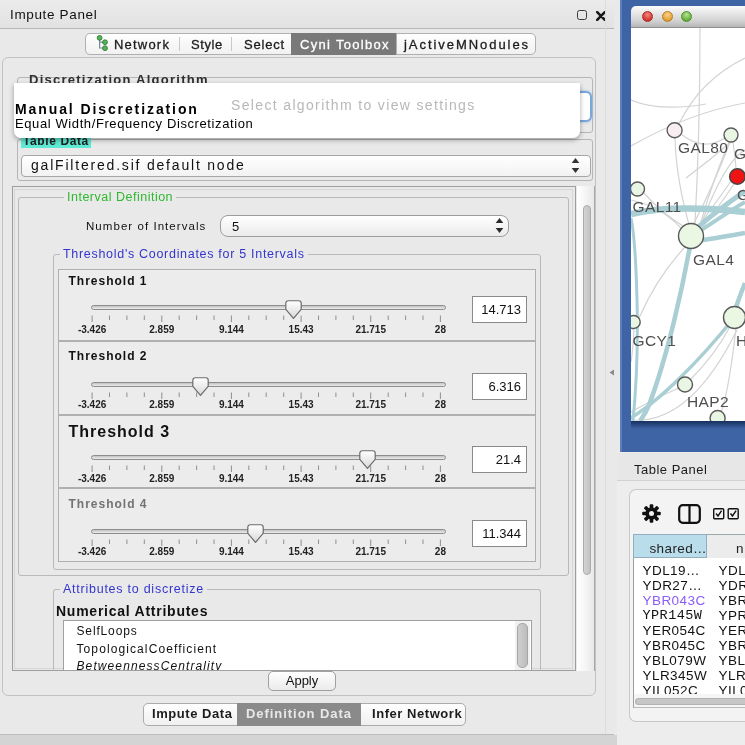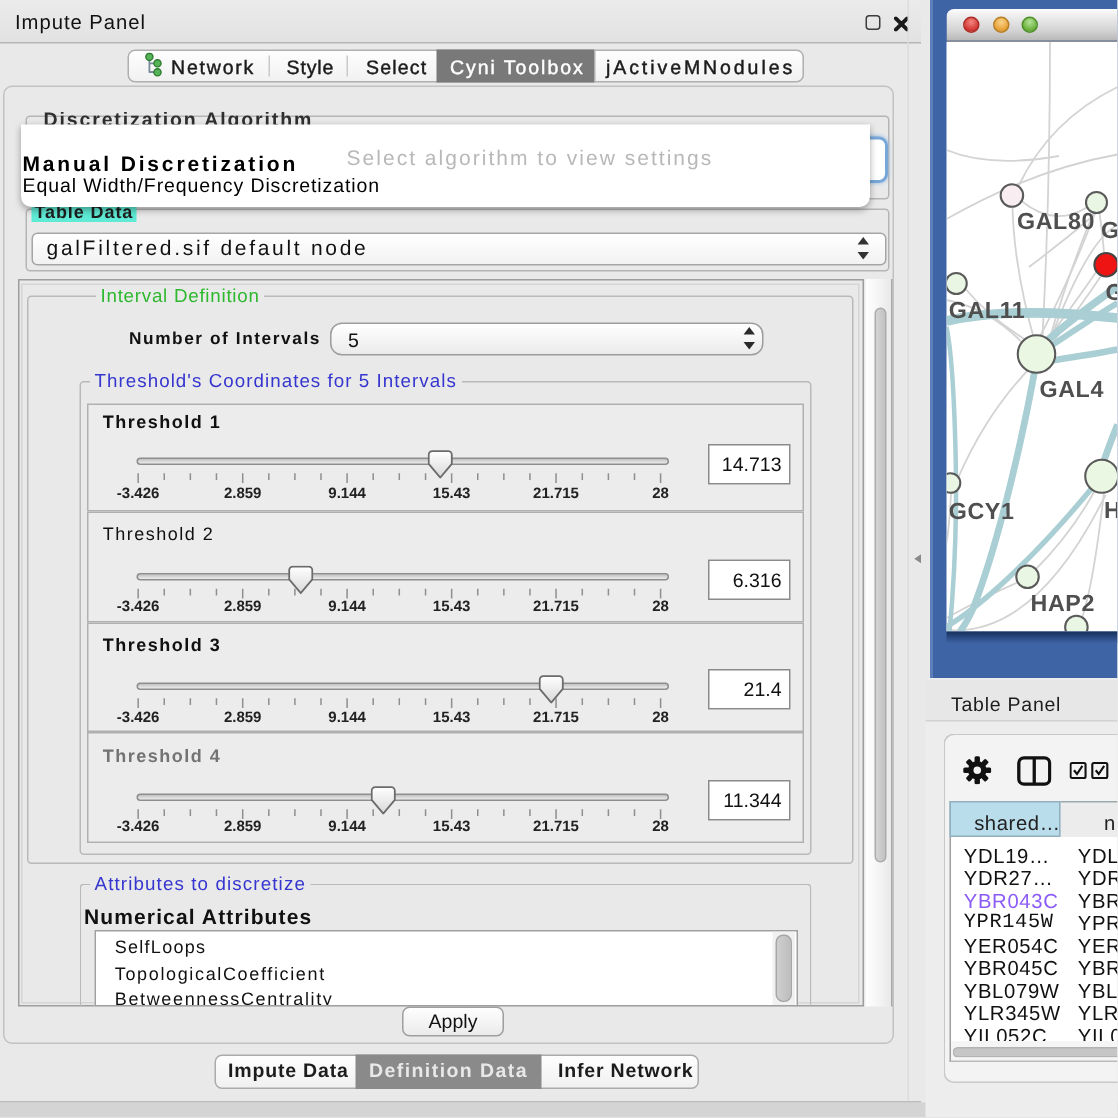--- a/index.html
+++ b/index.html
@@ -45,21 +45,21 @@
 </svg>
 
 <div class="abs" style="left:11.5px;top:186px;width:564px;height:485px;border:1px solid #9e9e9e;background:#e9e9e9;"></div>
 <div class="abs" style="left:14px;top:188.5px;width:559px;height:480px;border:1px solid #d6d6d6;"></div>
 
 <div class="abs" style="left:576.5px;top:186px;width:18.5px;height:485px;background:linear-gradient(90deg,#ffffff,#f4f4f4 55%,#e8e8e8);border-right:1px solid #a8a8a8;"></div>
 <div class="abs" style="left:582.5px;top:205px;width:8px;height:370px;background:linear-gradient(90deg,#d4d4d4,#c2c2c2);border:1px solid #ababab;border-radius:4.5px;"></div>
 
 <div class="abs" style="left:17.5px;top:196.5px;width:551px;height:379.5px;border:1px solid #b9b9b9;border-radius:3px;"></div>
 <div class="abs" style="left:64px;top:190px;background:#e9e9e9;padding:0 3px;font-size:12.5px;letter-spacing:0.5px;color:#2eb82e;">Interval Definition</div>
-<div class="abs" style="left:86px;top:220px;font-size:11.5px;font-weight:bold;letter-spacing:1.05px;color:#111;">Number of Intervals</div>
+<div class="abs" style="left:86px;top:220px;font-size:11.5px;font-weight:normal;letter-spacing:1.05px;color:#111;">Number of Intervals</div>
 <div class="abs" style="left:220px;top:214.5px;width:289px;height:22.5px;background:linear-gradient(#ffffff,#ebebeb);border:1px solid #9d9d9d;border-radius:8px;"></div>
 <div class="abs" style="left:232px;top:218.5px;font-size:13px;color:#111;">5</div>
 <svg class="abs" style="left:495px;top:218px;" width="9" height="15" viewBox="0 0 9 15">
  <path d="M4.5 0 L8.3 5 H0.7 Z" fill="#2b2b2b"></path>
     <path d="M4.5 15 L8.3 10 H0.7 Z" fill="#2b2b2b"></path>
 </svg>
 
 <div class="abs" style="left:53px;top:253.5px;width:488px;height:316.5px;border:1px solid #b9b9b9;border-radius:3px;"></div>
 <div class="abs" style="left:60px;top:247px;background:#e9e9e9;padding:0 3px;font-size:12.5px;letter-spacing:0.7px;color:#3535cf;">Threshold's Coordinates for 5 Intervals</div>
 <svg width="0" height="0" style="position:absolute">
@@ -103,21 +103,21 @@
   </svg>
 <div class="abs" style="left:62.1px;top:323.5px;width:60px;text-align:center;font-size:10px;font-weight:bold;color:#222;">-3.426</div>
 <div class="abs" style="left:131.8px;top:323.5px;width:60px;text-align:center;font-size:10px;font-weight:bold;color:#222;">2.859</div>
 <div class="abs" style="left:201.4px;top:323.5px;width:60px;text-align:center;font-size:10px;font-weight:bold;color:#222;">9.144</div>
 <div class="abs" style="left:271.1px;top:323.5px;width:60px;text-align:center;font-size:10px;font-weight:bold;color:#222;">15.43</div>
 <div class="abs" style="left:340.7px;top:323.5px;width:60px;text-align:center;font-size:10px;font-weight:bold;color:#222;">21.715</div>
 <div class="abs" style="left:410.4px;top:323.5px;width:60px;text-align:center;font-size:10px;font-weight:bold;color:#222;">28</div>
 <div class="abs" style="left:472px;top:295.5px;width:55px;height:27px;background:#fff;border:1px solid #8a8a8a;"></div>
 <div class="abs" style="left:472px;top:301.5px;width:49px;text-align:right;font-size:13px;color:#111;">14.713</div>
 <div class="abs" style="left:57.5px;top:340.5px;width:478px;height:74.0px;border:1px solid #b0b0b0;background:#ececec;"></div>
-<div class="abs" style="left:68.5px;top:349px;font-size:12px;font-weight:normal;letter-spacing:1.0px;color:#111;">Threshold 2</div>
+<div class="abs" style="left:68.5px;top:349px;font-size:12px;font-weight:bold;letter-spacing:1.0px;color:#111;">Threshold 2</div>
 <div class="abs" style="left:90.5px;top:381.5px;width:355px;height:5px;background:linear-gradient(#c2c2c2,#ececec);border:1px solid #8d8d8d;border-radius:2.5px;"></div>
 <svg class="abs" style="left:0;top:0;" width="560" height="745" viewBox="0 0 560 745">
     <g stroke="#8f8f8f" stroke-width="1">
       <line x1="92.1" y1="392.5" x2="92.1" y2="399.0"></line>
       <line x1="109.5" y1="392.5" x2="109.5" y2="397.0"></line>
       <line x1="126.9" y1="392.5" x2="126.9" y2="397.0"></line>
       <line x1="144.3" y1="392.5" x2="144.3" y2="397.0"></line>
       <line x1="161.8" y1="392.5" x2="161.8" y2="399.0"></line>
       <line x1="179.2" y1="392.5" x2="179.2" y2="397.0"></line>
       <line x1="196.6" y1="392.5" x2="196.6" y2="397.0"></line>
@@ -142,21 +142,21 @@
   </svg>
 <div class="abs" style="left:62.1px;top:398.5px;width:60px;text-align:center;font-size:10px;font-weight:bold;color:#222;">-3.426</div>
 <div class="abs" style="left:131.8px;top:398.5px;width:60px;text-align:center;font-size:10px;font-weight:bold;color:#222;">2.859</div>
 <div class="abs" style="left:201.4px;top:398.5px;width:60px;text-align:center;font-size:10px;font-weight:bold;color:#222;">9.144</div>
 <div class="abs" style="left:271.1px;top:398.5px;width:60px;text-align:center;font-size:10px;font-weight:bold;color:#222;">15.43</div>
 <div class="abs" style="left:340.7px;top:398.5px;width:60px;text-align:center;font-size:10px;font-weight:bold;color:#222;">21.715</div>
 <div class="abs" style="left:410.4px;top:398.5px;width:60px;text-align:center;font-size:10px;font-weight:bold;color:#222;">28</div>
 <div class="abs" style="left:472px;top:372.5px;width:55px;height:27px;background:#fff;border:1px solid #8a8a8a;"></div>
 <div class="abs" style="left:472px;top:378.5px;width:49px;text-align:right;font-size:13px;color:#111;">6.316</div>
 <div class="abs" style="left:57.5px;top:414.5px;width:478px;height:73.0px;border:1px solid #b0b0b0;background:#ececec;"></div>
-<div class="abs" style="left:68.5px;top:423px;font-size:12px;font-weight:bold;letter-spacing:1.0px;color:#111;">Threshold 3</div>
+<div class="abs" style="left:68.5px;top:423px;font-size:16px;font-weight:bold;letter-spacing:1.0px;color:#111;">Threshold 3</div>
 <div class="abs" style="left:90.5px;top:454.5px;width:355px;height:5px;background:linear-gradient(#c2c2c2,#ececec);border:1px solid #8d8d8d;border-radius:2.5px;"></div>
 <svg class="abs" style="left:0;top:0;" width="560" height="745" viewBox="0 0 560 745">
     <g stroke="#8f8f8f" stroke-width="1">
       <line x1="92.1" y1="465.5" x2="92.1" y2="472.0"></line>
       <line x1="109.5" y1="465.5" x2="109.5" y2="470.0"></line>
       <line x1="126.9" y1="465.5" x2="126.9" y2="470.0"></line>
       <line x1="144.3" y1="465.5" x2="144.3" y2="470.0"></line>
       <line x1="161.8" y1="465.5" x2="161.8" y2="472.0"></line>
       <line x1="179.2" y1="465.5" x2="179.2" y2="470.0"></line>
       <line x1="196.6" y1="465.5" x2="196.6" y2="470.0"></line>
@@ -225,21 +225,21 @@
 <div class="abs" style="left:340.7px;top:545.5px;width:60px;text-align:center;font-size:10px;font-weight:bold;color:#222;">21.715</div>
 <div class="abs" style="left:410.4px;top:545.5px;width:60px;text-align:center;font-size:10px;font-weight:bold;color:#222;">28</div>
 <div class="abs" style="left:472px;top:519.5px;width:55px;height:27px;background:#fff;border:1px solid #8a8a8a;"></div>
 <div class="abs" style="left:472px;top:525.5px;width:49px;text-align:right;font-size:13px;color:#111;">11.344</div>
 <div class="abs" style="left:53px;top:588.5px;width:488px;height:82px;border:1px solid #b9b9b9;border-bottom:none;border-radius:3px 3px 0 0;"></div>
 <div class="abs" style="left:60px;top:582px;background:#e9e9e9;padding:0 3px;font-size:12.5px;letter-spacing:0.75px;color:#3535cf;">Attributes to discretize</div>
 <div class="abs" style="left:56px;top:602.5px;font-size:14px;font-weight:bold;letter-spacing:0.75px;color:#111;">Numerical Attributes</div>
 <div class="abs" style="left:62.5px;top:619.5px;width:469px;height:51.5px;border:1px solid #a0a0a0;background:#fff;overflow:hidden;">
   <div style="position:absolute;left:13px;top:3px;font-size:12px;letter-spacing:0.85px;color:#111;">SelfLoops</div>
   <div style="position:absolute;left:13px;top:21px;font-size:12px;letter-spacing:1.1px;color:#111;">TopologicalCoefficient</div>
-  <div style="position:absolute;left:13px;top:38.5px;font-size:12px;letter-spacing:1.1px;color:#111;">BetweennessCentrality</div>
+  <div style="position:absolute;left:13px;top:38.5px;font-size:12px;letter-spacing:1.1px;color:#111;font-style:italic;">BetweennessCentrality</div>
   <div style="position:absolute;right:1px;top:0;width:15px;height:51.5px;background:#f1f1f1;"></div>
   <div style="position:absolute;right:2.5px;top:2px;width:11px;height:45px;background:linear-gradient(90deg,#cfcfcf,#bdbdbd);border:1px solid #a6a6a6;border-radius:5px;"></div>
 </div>
 
 <div class="abs" style="left:268px;top:670.5px;width:68px;height:20px;background:linear-gradient(#fefefe,#ebebeb);border:1px solid #9f9f9f;border-radius:5px;text-align:center;font-size:13px;color:#111;line-height:18px;">Apply</div>
 
 <div class="abs" style="left:142.5px;top:702.5px;width:323.5px;height:23px;background:linear-gradient(#fefefe,#f0f0f0);border:1px solid #ababab;border-radius:5px;"></div>
 <div class="abs" style="left:152px;top:705.5px;font-size:13px;font-weight:600;letter-spacing:0.55px;color:#1c1c1c;">Impute Data</div>
 <div class="abs" style="left:236.5px;top:702.5px;width:124.5px;height:23px;background:#8a8a8a;"></div>
 <div class="abs" style="left:246px;top:705.5px;font-size:13px;font-weight:600;letter-spacing:0.95px;color:#e8e8e8;">Definition Data</div>
@@ -248,21 +248,21 @@
 <div class="abs" style="left:605px;top:0;width:1px;height:734px;background:#dcdcdc;"></div>
 <svg class="abs" style="left:608px;top:369px;" width="7" height="7" viewBox="0 0 7 7">
     <path d="M6 0.5 L1.5 3.5 L6 6.5 Z" fill="#8a8a8a"></path>
   </svg>
 <div class="abs" style="left:620px;top:0;width:125px;height:452px;background:#3f64a6;"></div>
 <div class="abs" style="left:620px;top:0;width:2px;height:452px;background:#5b7fb9;"></div>
 <div class="abs" style="left:631px;top:5.5px;width:114px;height:22px;background:linear-gradient(#fbfbfb,#d2d2d2 70%,#b7b7b7);border-bottom:1px solid #8f8f8f;border-radius:5px 0 0 0;"></div>
 <div class="abs" style="left:641.8px;top:10.9px;width:11px;height:11px;border-radius:50%;background:radial-gradient(circle at 50% 30%, #f48681 0%, #d33b36 65%, #ad2a26 100%);border:0.5px solid #ad2a26;"></div>
 <div class="abs" style="left:661.5px;top:10.9px;width:11px;height:11px;border-radius:50%;background:radial-gradient(circle at 50% 30%, #f8d388 0%, #e9a33b 65%, #b77f22 100%);border:0.5px solid #b77f22;"></div>
 <div class="abs" style="left:681.3px;top:10.9px;width:11px;height:11px;border-radius:50%;background:radial-gradient(circle at 50% 30%, #b5e398 0%, #6db33f 65%, #4f8f2a 100%);border:0.5px solid #4f8f2a;"></div>
-<div class="abs" style="left:631px;top:28px;width:114px;height:392.5px;background:#fff;overflow:hidden;font-weight:bold;">
+<div class="abs" style="left:631px;top:28px;width:114px;height:392.5px;background:#fff;overflow:hidden;">
 <svg width="114" height="392.5" viewBox="631 28 114 392.5" style="position:absolute;left:0;top:0;">
  <g fill="none" stroke="#d3d3d3" stroke-width="1.2">
   <path d="M691,232 Q676,180 675,138"></path>
   <path d="M693,225 Q714,185 730,142"></path>
   <path d="M697,228 Q718,200 731,181"></path>
   <path d="M686,228 Q660,212 644,193"></path>
   <path d="M687,245 Q658,275 639,318"></path>
   <path d="M695,224 Q700,130 700,28"></path>
   <path d="M700,227 Q725,160 745,150"></path>
   <path d="M681,134 Q703,152 725,138"></path>

